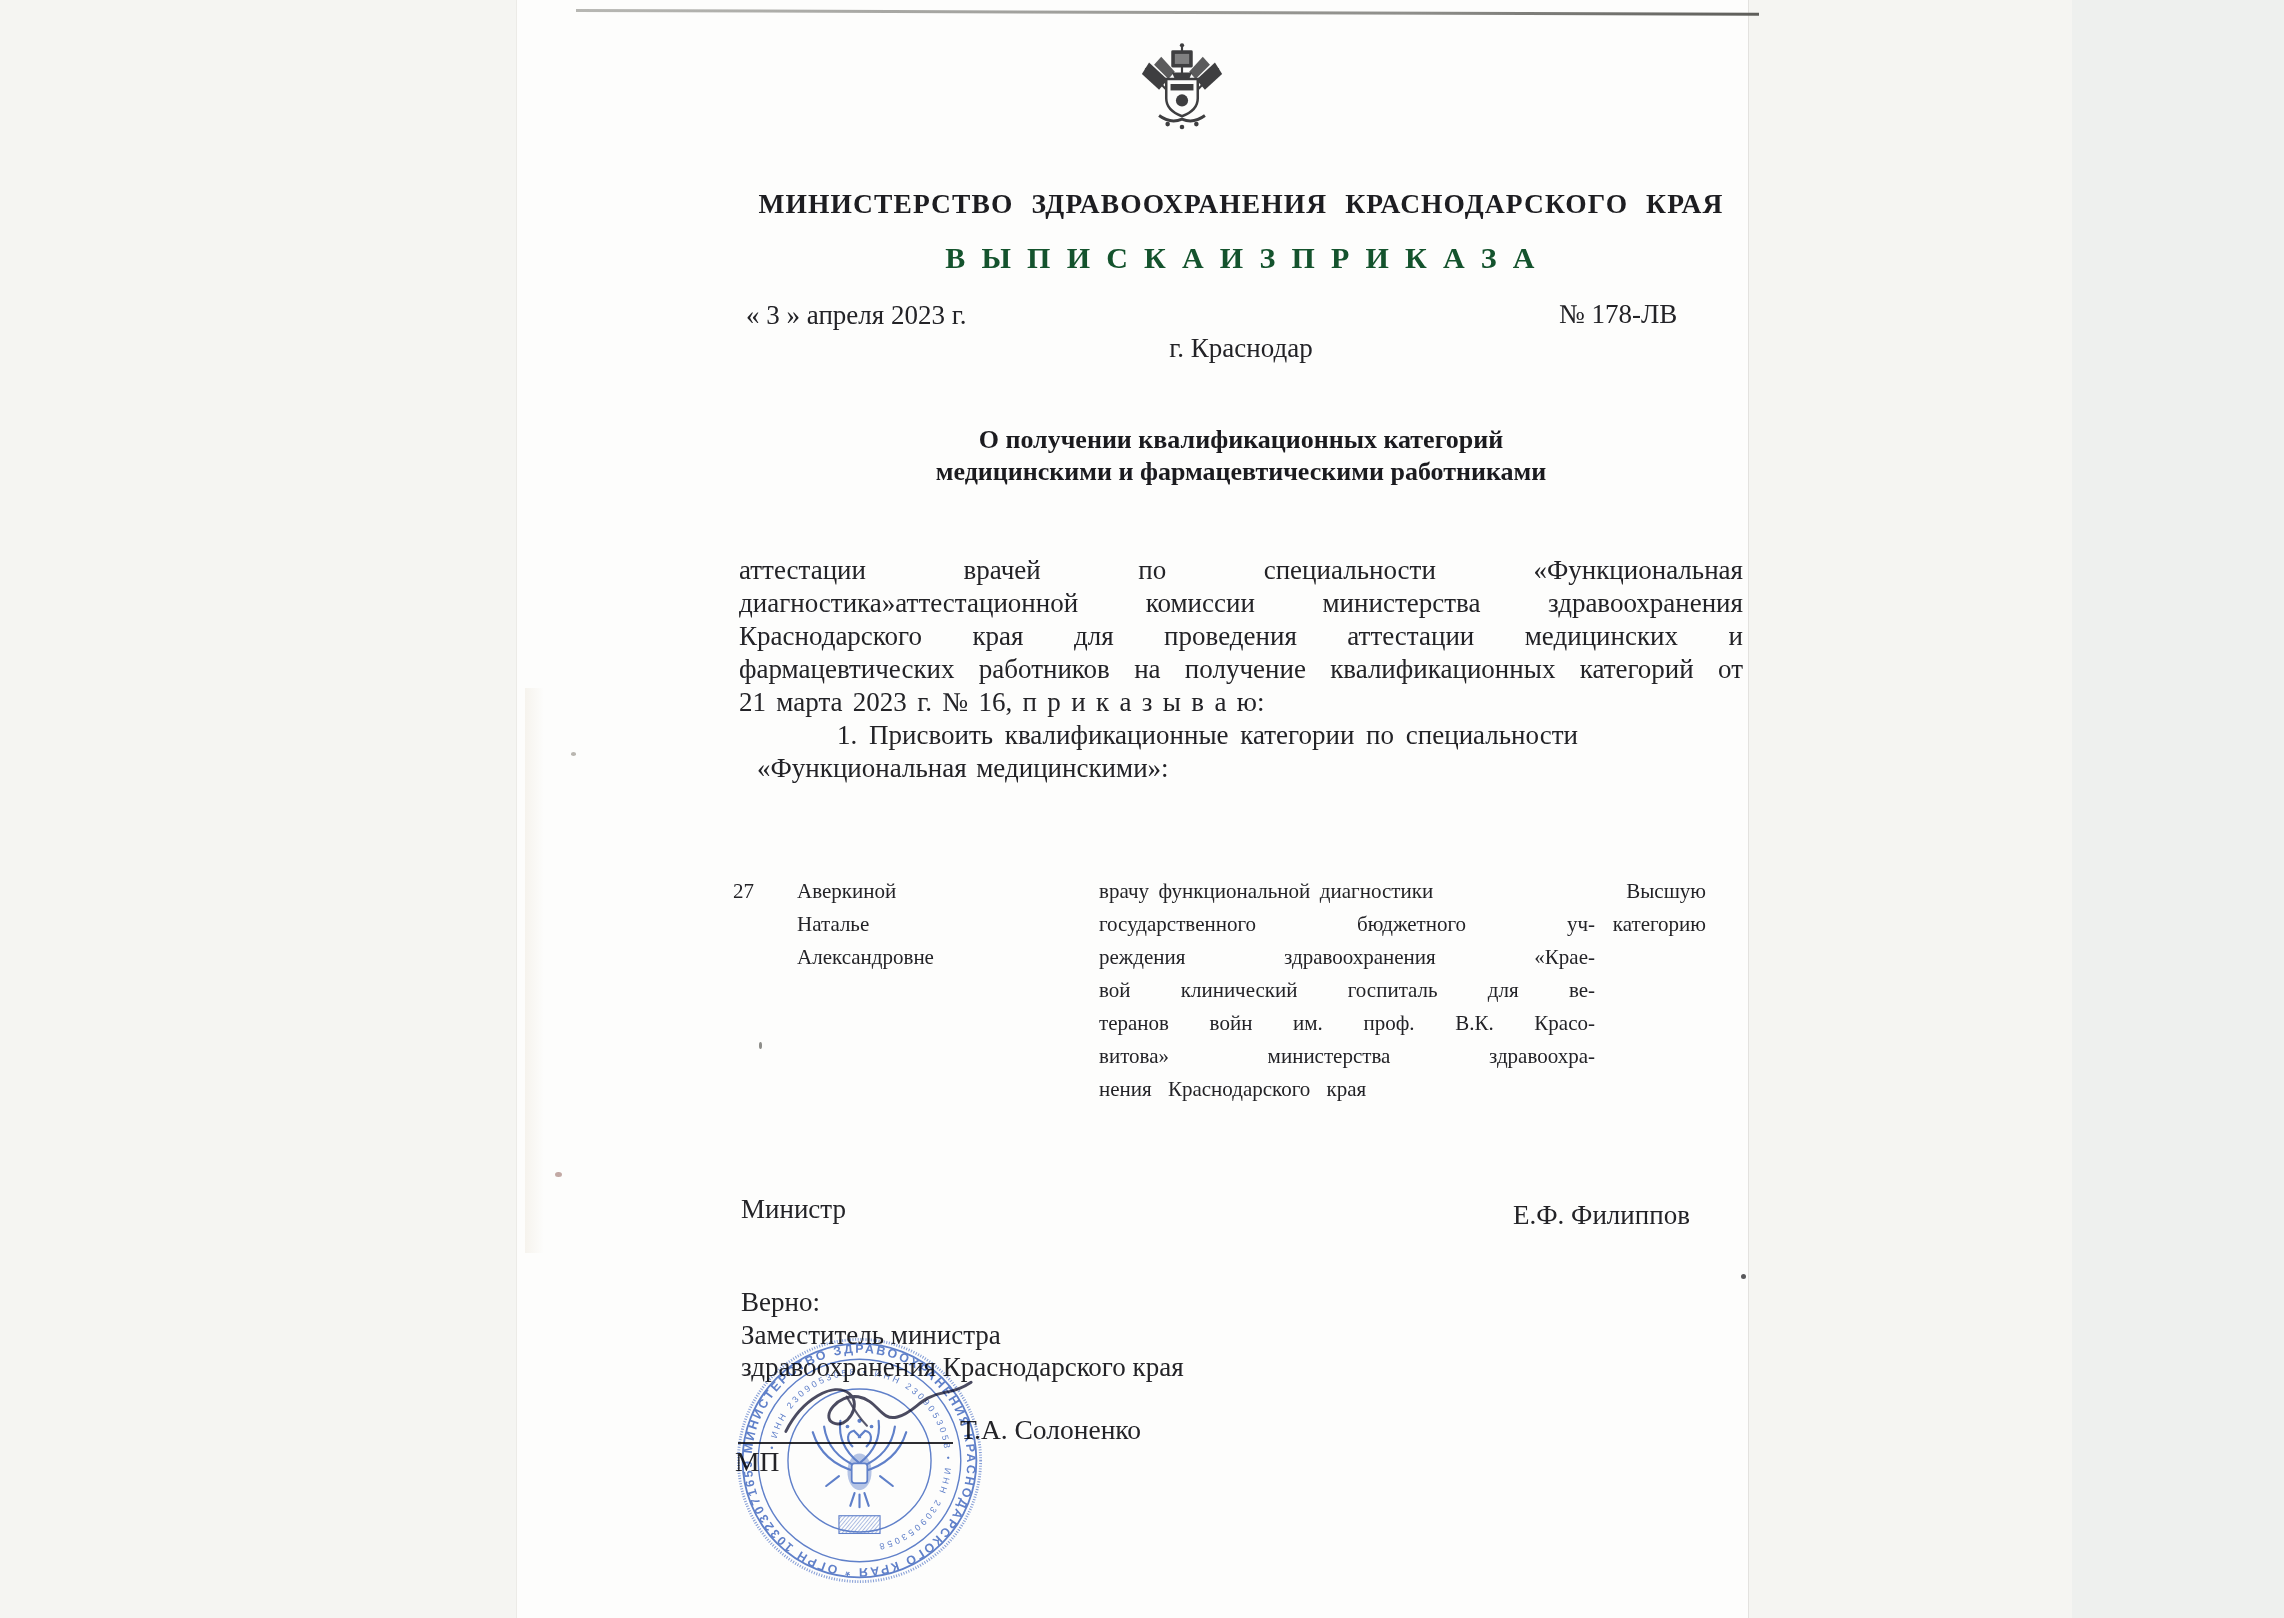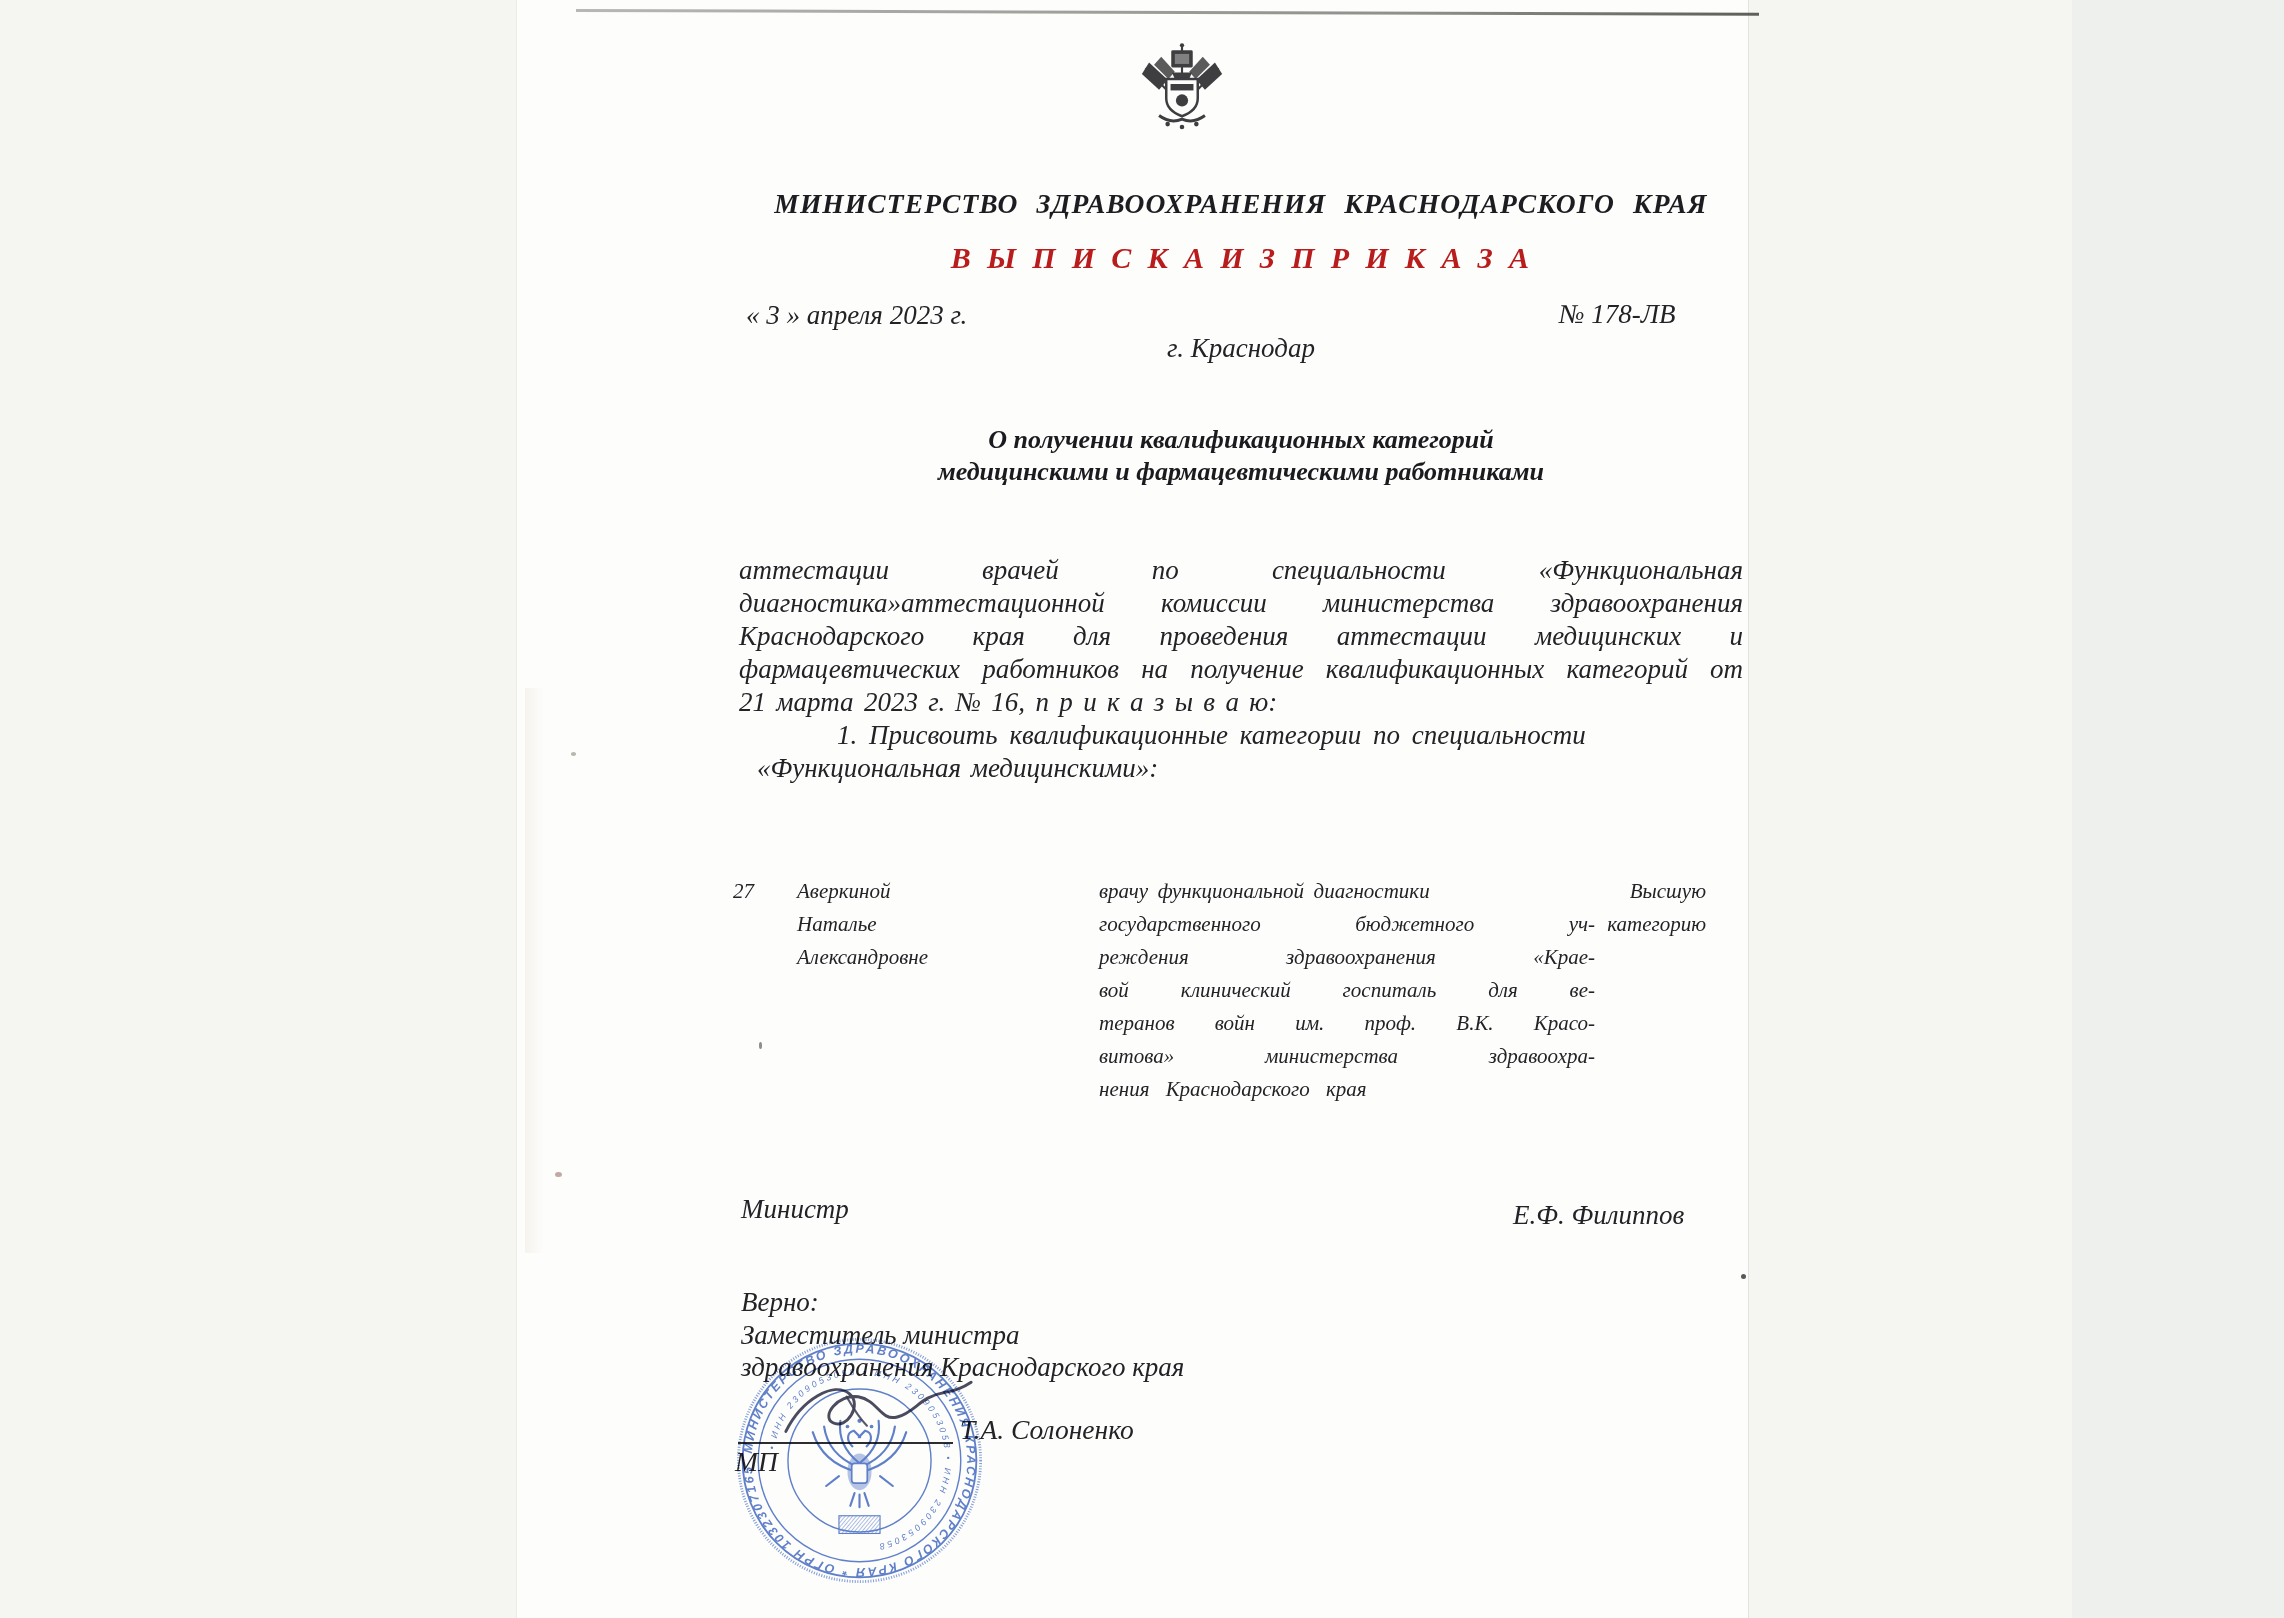--- a/index.html
+++ b/index.html
@@ -1,42 +1,41 @@
 <!DOCTYPE html>
 <html style="font-size:11.6px"><head>
 <meta charset="utf-8">
 <style>
   html,body{margin:0;padding:0;background:#eef0ee;}
   #shot{
     position:relative;width:2072px;height:1618px;overflow:hidden;
     background:#f5f5f2;
     font-family:"Liberation Serif","DejaVu Serif",serif;
     color:#232327;
-    font-style:italic;
   }
   .abs{position:absolute;}
   #page{
     left:516px;top:0;width:1231px;height:1618px;
     background:#fdfdfc;
     border-left:0.7px solid #ecebe7;
     border-right:0.7px solid #e3e2df;
   }
   #edge-shade{left:525px;top:688px;width:19px;height:565px;
     background:linear-gradient(to right,#f3efe7,rgba(253,253,252,0));opacity:.7;}
   #top-rule{
     left:576px;top:9.4px;width:1183px;height:2.9px;
     background:linear-gradient(to right,#b7b7b3,#8f8f8b 70%,#5e5e5a);
     transform:rotate(0.18deg);transform-origin:left center;
   }
   
   .content-col{left:739px;width:1004px;}
   .c{text-align:center;}
   .bold{font-weight:bold;}
   #ministry-header{top:188px;font-size:27.5px;letter-spacing:1.1px;word-spacing:10px;color:#1d1d21;}
-  #doc-type{top:241px;font-size:30px;letter-spacing:2.2px;word-spacing:4.3px;color:#b91c1c;}
+  #doc-type{top:241px;font-size:30px;letter-spacing:2.2px;word-spacing:4.3px;color:#14532d;}
   #date-line{left:746px;top:300px;font-size:27px;}
   #number-line{left:1559px;top:299px;font-size:27px;}
   #city-line{top:333px;font-size:27px;}
   #subject1{top:425px;font-size:26px;color:#1b1b1f;}
   #subject2{top:457px;font-size:26px;color:#1b1b1f;}
   #body-block{top:554px;font-size:27px;line-height:33px;}
   .jline{text-align:justify;text-align-last:justify;}
   .bl0{text-indent:107px;}
   .bl5{word-spacing:3.6px;}
   .bl6{margin-left:98px;word-spacing:5px;}

